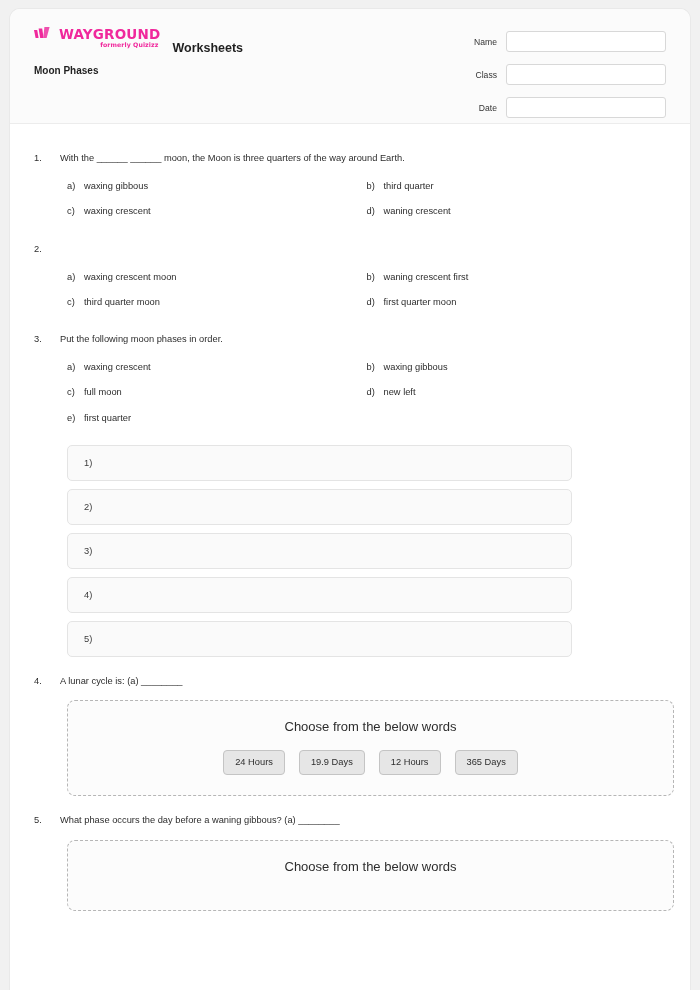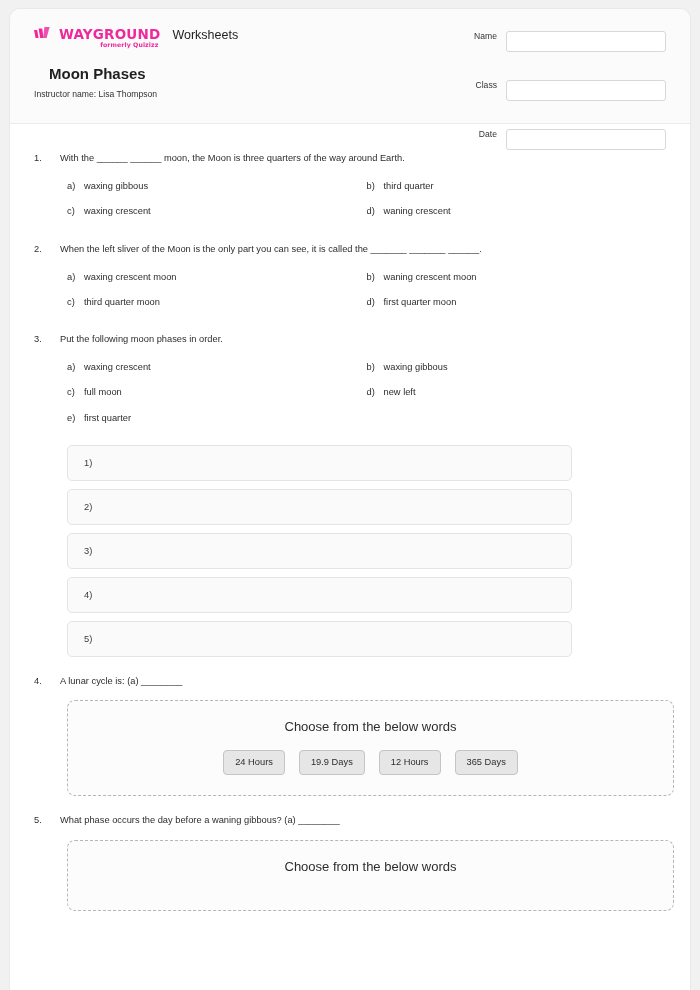--- a/index.html
+++ b/index.html
@@ -67,54 +67,53 @@
     font-size: 6.2px;
     font-weight: bold;
     color: #f0289c;
     letter-spacing: 0.1px;
     margin-top: 1px;
     margin-right: 2px;
     font-family: "DejaVu Sans", sans-serif;
   }
   .worksheets-title {
     font-size: 12.5px;
-    font-weight: normal;
+    font-weight: bold;
     color: #1f1f1f;
     margin-left: 2px;
     align-self: flex-start;
-    margin-top: 3px;
+    margin-top: 16px;
   }
 
   .meta-block {
     margin-top: 14px;
   }
   .meta-title {
-    font-size: 15px;
+    font-size: 10px;
     font-weight: bold;
     color: #1f1f1f;
     margin-bottom: 7px;
-    margin-left: 15px;
   }
   .meta-line {
     font-size: 8.6px;
     color: #333333;
     margin-bottom: 6px;
   }
 
   .fields {
     position: absolute;
     top: 22px;
     right: 24px;
     width: 225px;
   }
   .field-row {
     display: flex;
-    align-items: flex-start;
+    align-items: center;
     justify-content: flex-end;
-    margin-bottom: 28px;
+    margin-bottom: 12px;
   }
   .field-label {
     font-size: 8.6px;
     color: #333333;
     margin-right: 9px;
     white-space: nowrap;
   }
   .field-input {
     width: 160px;
     height: 21px;
@@ -247,21 +246,20 @@
           </svg>
           <span class="logo-word">WAYGROUND</span>
         </div>
         <span class="logo-sub">formerly Quizizz</span>
       </div>
       <span class="worksheets-title">Worksheets</span>
     </div>
 
     <div class="meta-block">
       <div class="meta-title">Moon Phases</div>
-      <div class="meta-line">Instructor name: Lisa Thompson</div>
     </div>
 
     <div class="fields">
       <div class="field-row">
         <span class="field-label">Name</span>
         <input class="field-input" type="text" placeholder="" style="">
       </div>
       <div class="field-row">
         <span class="field-label">Class</span>
         <input class="field-input" type="text" placeholder="" style="">
@@ -296,30 +294,29 @@
         <div class="option">
           <span class="opt-letter">d)</span>
           <span>waning crescent</span>
         </div>
       </div>
     </div>
 
     <div class="question">
       <div class="q-head">
         <span class="q-num">2.</span>
-        <span class="q-text">When the left sliver of the Moon is the only part you can see, it is called the _______ _______ ______.</span>
       </div>
       <div class="options">
         <div class="option">
           <span class="opt-letter">a)</span>
           <span>waxing crescent moon</span>
         </div>
         <div class="option">
           <span class="opt-letter">b)</span>
-          <span>waning crescent moon</span>
+          <span>waning crescent first</span>
         </div>
         <div class="option">
           <span class="opt-letter">c)</span>
           <span>third quarter moon</span>
         </div>
         <div class="option">
           <span class="opt-letter">d)</span>
           <span>first quarter moon</span>
         </div>
       </div>

